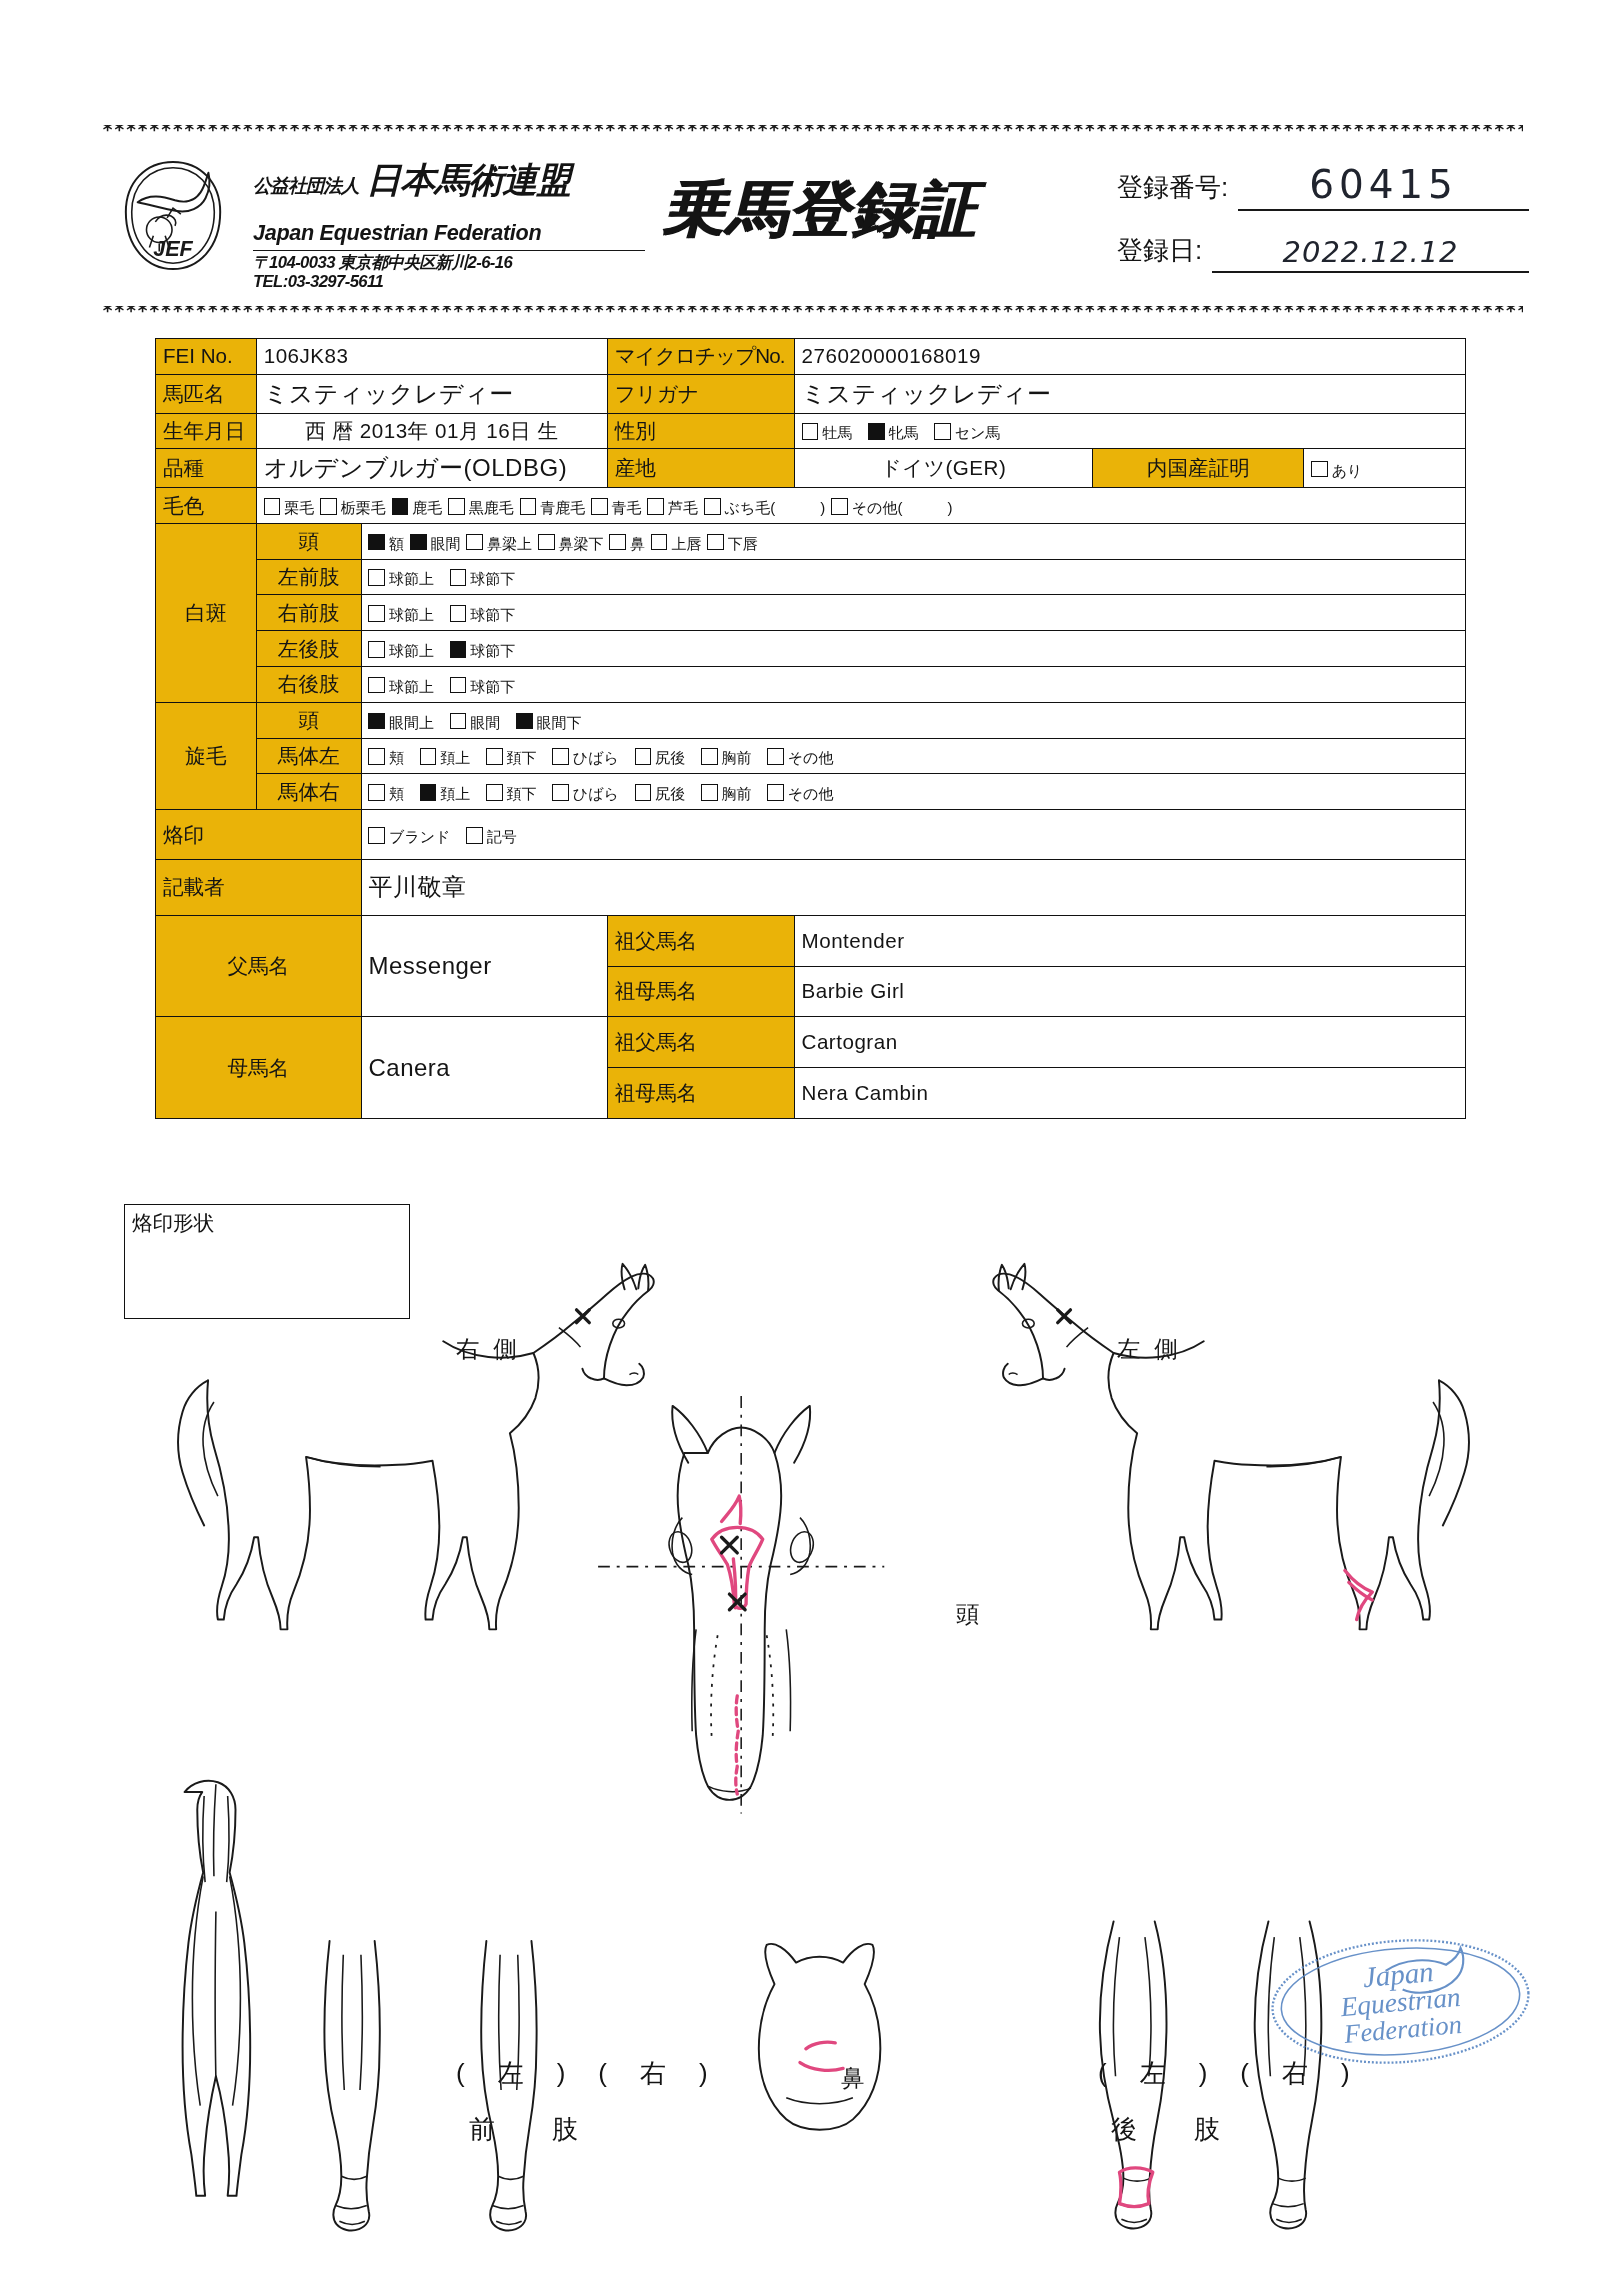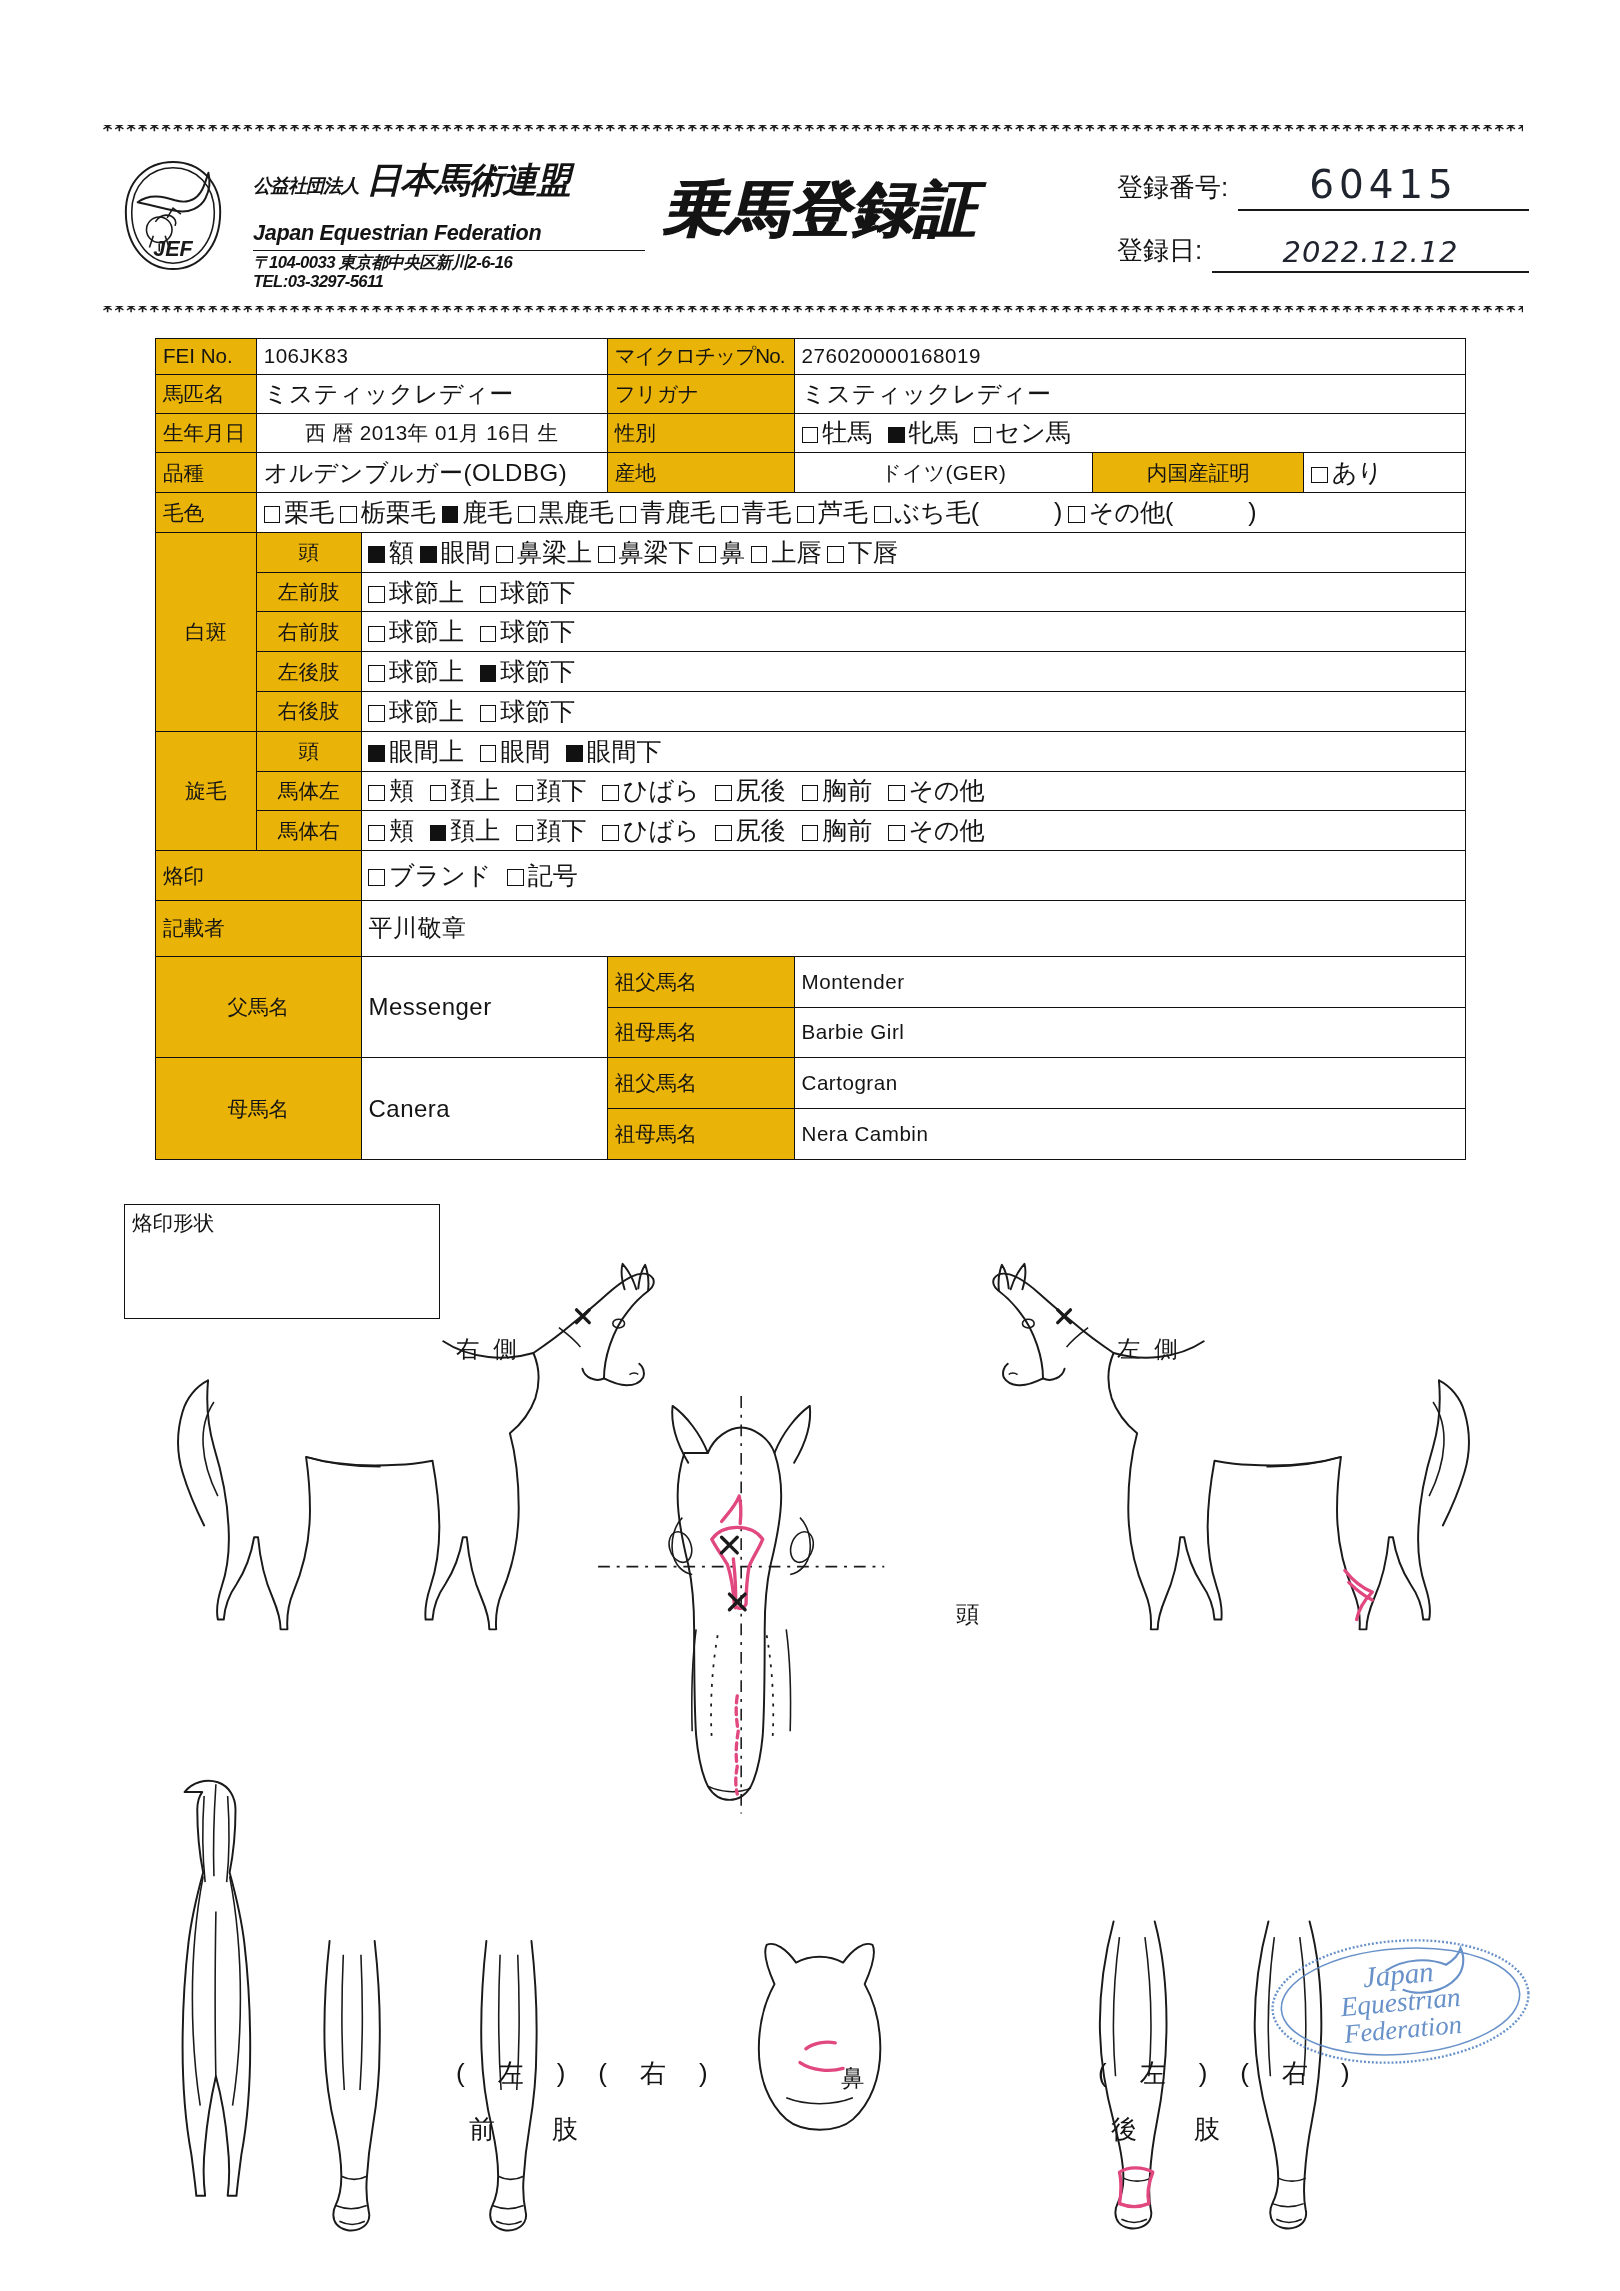--- a/index.html
+++ b/index.html
@@ -68,28 +68,27 @@
   .hd{background:#eab308;font-size:19.6px;text-align:left;white-space:nowrap;}
   .hd.c{text-align:center;}
   .val{font-size:26.5px;letter-spacing:0.5px;}
   .val.big{font-size:24px;margin-top:44px;}
   .cc{text-align:center;}
   .tight{font-size:16.7px;letter-spacing:-1px;}
 
   .cb{display:inline-block;width:14.7px;height:14.7px;border:1.8px solid #111;
       margin-right:3.9px;vertical-align:-2px;background:#fff;}
   .cb.on{background:#111;}
-  .opt{display:inline-block;margin-right:15.7px;white-space:nowrap;font-size:25px;}
+  .opt{display:inline-block;margin-right:15.7px;white-space:nowrap;font-size:15px;}
   .opt.n{margin-right:5.9px;}
 
   
   .brand-box{
     position:absolute;left:124px;top:1204px;width:284px;height:113px;
     border:1.7px solid #111;
-    padding-left:30px;
   }
   .brand-box span{position:absolute;left:6.9px;top:3.9px;font-size:20.6px;}
 
   .side-lbl{position:absolute;font-size:23.5px;letter-spacing:13.7px;}
   .lbl-right{left:456px;top:1333px;}
   .lbl-left{left:1117px;top:1333px;}
   .lbl-head{left:956px;top:1598px;font-size:23.5px;letter-spacing:0;}
   .lbl-nose{left:841px;top:2062px;font-size:23.5px;letter-spacing:0;}
 
   .foot-lbl{position:absolute;font-size:26px;white-space:nowrap;}

